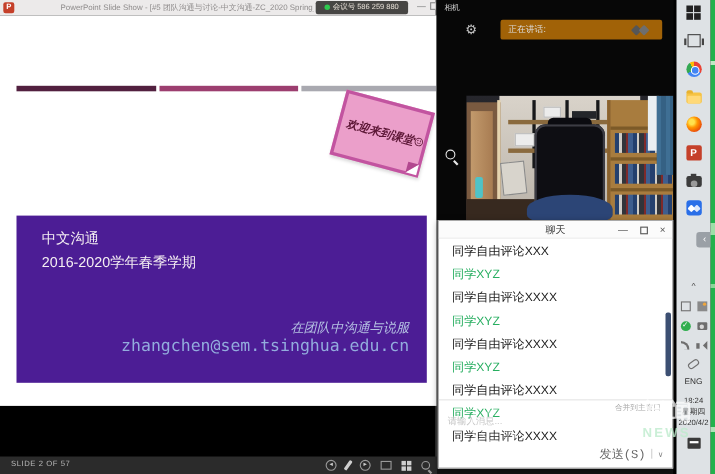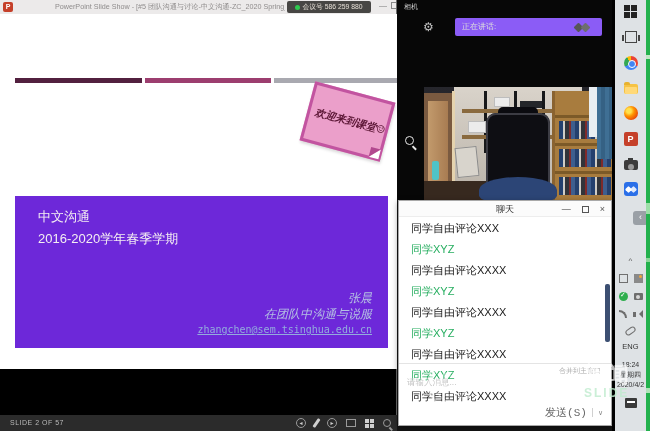--- a/index.html
+++ b/index.html
@@ -22,44 +22,44 @@
   .bar1 { left:15px; width:127px; background:#52203f; }
   .bar2 { left:145px; width:126px; background:#9c3e6f; }
   .bar3 { left:274px; width:123px; background:#a9a9b0; }
   .slide-title { position:absolute; left:24px; top:104px; font-size:27px; font-weight:500; letter-spacing:1px; color:#5a2347; }
 
   .sticky-note { position:absolute; left:306px; top:77px; width:83px; height:61px; background:#eb9fca; border:3px solid #c254a0; transform:rotate(15deg); box-shadow:1px 2px 3px rgba(0,0,0,.15); }
   .sticky-note .fold { position:absolute; right:-1px; bottom:-1px; width:0; height:0; border-left:10px solid transparent; border-bottom:10px solid #fff; }
   .sticky-note .fold2 { position:absolute; right:-1px; bottom:-1px; width:0; height:0; border-bottom:10px solid transparent; border-left:10px solid #b2488f; transform:translateX(-0px); }
   .sticky-text { position:absolute; left:4px; top:20px; width:74px; text-align:center; font-family:"DejaVu Serif", serif; font-style:italic; font-weight:bold; font-size:10.5px; color:#5c1736; }
 
-  .course-box { position:absolute; left:15px; top:182px; width:373px; height:152px; background:#6d28d9; }
+  .course-box { position:absolute; left:15px; top:182px; width:373px; height:152px; background:#4c1d95; }
   .course-line { position:absolute; left:23px; color:#f4eef2; font-size:13px; }
   .course-line1 { top:12px; } .course-line2 { top:34px; }
   .author-block { position:absolute; right:16px; top:94px; text-align:right; }
   .author-name, .author-aff { font-family:"DejaVu Serif", serif; font-style:italic; color:#b4c1e2; font-size:12px; line-height:16px; }
-  .author-email { font-family:"DejaVu Sans Mono", monospace; color:#93acdd; font-size:10px; line-height:16px; text-decoration:underline; }
+  .author-email { font-family:"DejaVu Sans Mono", monospace; color:#93acdd; font-size:15px; line-height:16px; }
 
   .ppt-statusbar { position:absolute; left:0; top:415px; width:397px; height:16px; background:#2b2b2b; }
   .slide-counter { position:absolute; left:10px; top:0; font-size:7px; letter-spacing:.5px; line-height:16px; color:#b9b9b9; }
   .ss-tools { position:absolute; right:6px; top:0; height:16px; display:flex; align-items:center; gap:9px; }
   .circ { width:10px; height:10px; border:1px solid #9a9a9a; border-radius:50%; color:#cfcfcf; font-size:6px; line-height:8px; text-align:center; }
   .pen-ico { width:3px; height:10px; background:#cfcfcf; transform:rotate(35deg); border-radius:1px; }
   .mon-ico { width:10px; height:8px; border:1px solid #9a9a9a; }
   .grid-ico { width:9px; height:9px; display:grid; grid-template-columns:4px 4px; grid-gap:1px; }
   .grid-ico i { background:#cfcfcf; width:4px; height:4px; }
   .zoom-ico { width:8px; height:8px; border:1.5px solid #9a9a9a; border-radius:50%; position:relative; }
   .zoom-ico::after { content:""; position:absolute; right:-3px; bottom:-3px; width:4px; height:1.5px; background:#9a9a9a; transform:rotate(45deg); }
 
   
   .voov-bg { position:absolute; left:397px; top:0; width:215px; height:431px; background:#141414; }
   .cam-panel { position:absolute; left:397px; top:0; width:215px; height:200px; background:#070707; }
   .cam-label { position:absolute; left:7px; top:2px; font-size:7px; color:#cfcfcf; }
   .gear { position:absolute; left:26px; top:20px; font-size:12px; color:#c0c0c0; }
-  .speaking-bar { position:absolute; left:58px; top:18px; width:147px; height:18px; background:#8b5cf6; border-radius:2px; }
+  .speaking-bar { position:absolute; left:58px; top:18px; width:147px; height:18px; background:#a16207; border-radius:2px; }
   .speaking-label { position:absolute; left:7px; top:0; line-height:18px; font-size:8px; color:#dddddd; }
   .voov-logo { position:absolute; right:10px; top:5px; width:18px; height:9px; }
   .voov-logo i { position:absolute; top:1px; width:7px; height:7px; transform:rotate(45deg); border-radius:1px; }
   .voov-logo i:nth-child(1){ left:1px; background:#565656; }
   .voov-logo i:nth-child(2){ left:8px; background:#6e6e6e; }
   .zoom-tool { position:absolute; left:8px; top:136px; width:9px; height:9px; border:1.5px solid #e8e8e8; border-radius:50%; }
   .zoom-tool::after { content:""; position:absolute; right:-4px; bottom:-4px; width:5px; height:1.5px; background:#e8e8e8; transform:rotate(45deg); }
 
   .webcam { position:absolute; left:27px; top:87px; width:188px; height:113px; background:linear-gradient(180deg,#26262c,#17181c); overflow:hidden; }
   .wc-wall { position:absolute; left:30px; top:0; width:128px; height:113px; background:linear-gradient(180deg,#d9d3ca,#b9b2a8); }
@@ -177,21 +177,20 @@
       <div class="sticky-note">
         <div class="sticky-text">欢迎来到课堂☺</div>
         <div class="fold"></div>
         <div class="fold2"></div>
       </div>
 
       <div class="course-box">
         <div class="course-line course-line1">中文沟通</div>
         <div class="course-line course-line2">2016-2020学年春季学期</div>
         <div class="author-block">
-          <div class="author-name">张晨</div>
           <div class="author-aff">在团队中沟通与说服</div>
           <div class="author-email">zhangchen@sem.tsinghua.edu.cn</div>
         </div>
       </div>
     </div>
 
     <div class="ppt-statusbar">
       <div class="slide-counter">SLIDE 2 OF 57</div>
       <div class="ss-tools">
         <div class="circ">◂</div>
@@ -329,16 +328,16 @@
   </div>
   <div class="collapse-handle">‹</div>
   <div class="wallpaper-strip"></div>
 
   <div class="watermark">
     <div class="wm-seal"></div>
     <div class="wm-cn">清华大学</div>
     <div class="wm-en">Tsinghua University</div>
     <div class="wm-div"></div>
     <div class="wm-news-cn">新闻</div>
-    <div class="wm-news-en">SLIDE</div>
+    <div class="wm-news-en">NEWS</div>
   </div>
 
 </div>
 
 </body></html>

